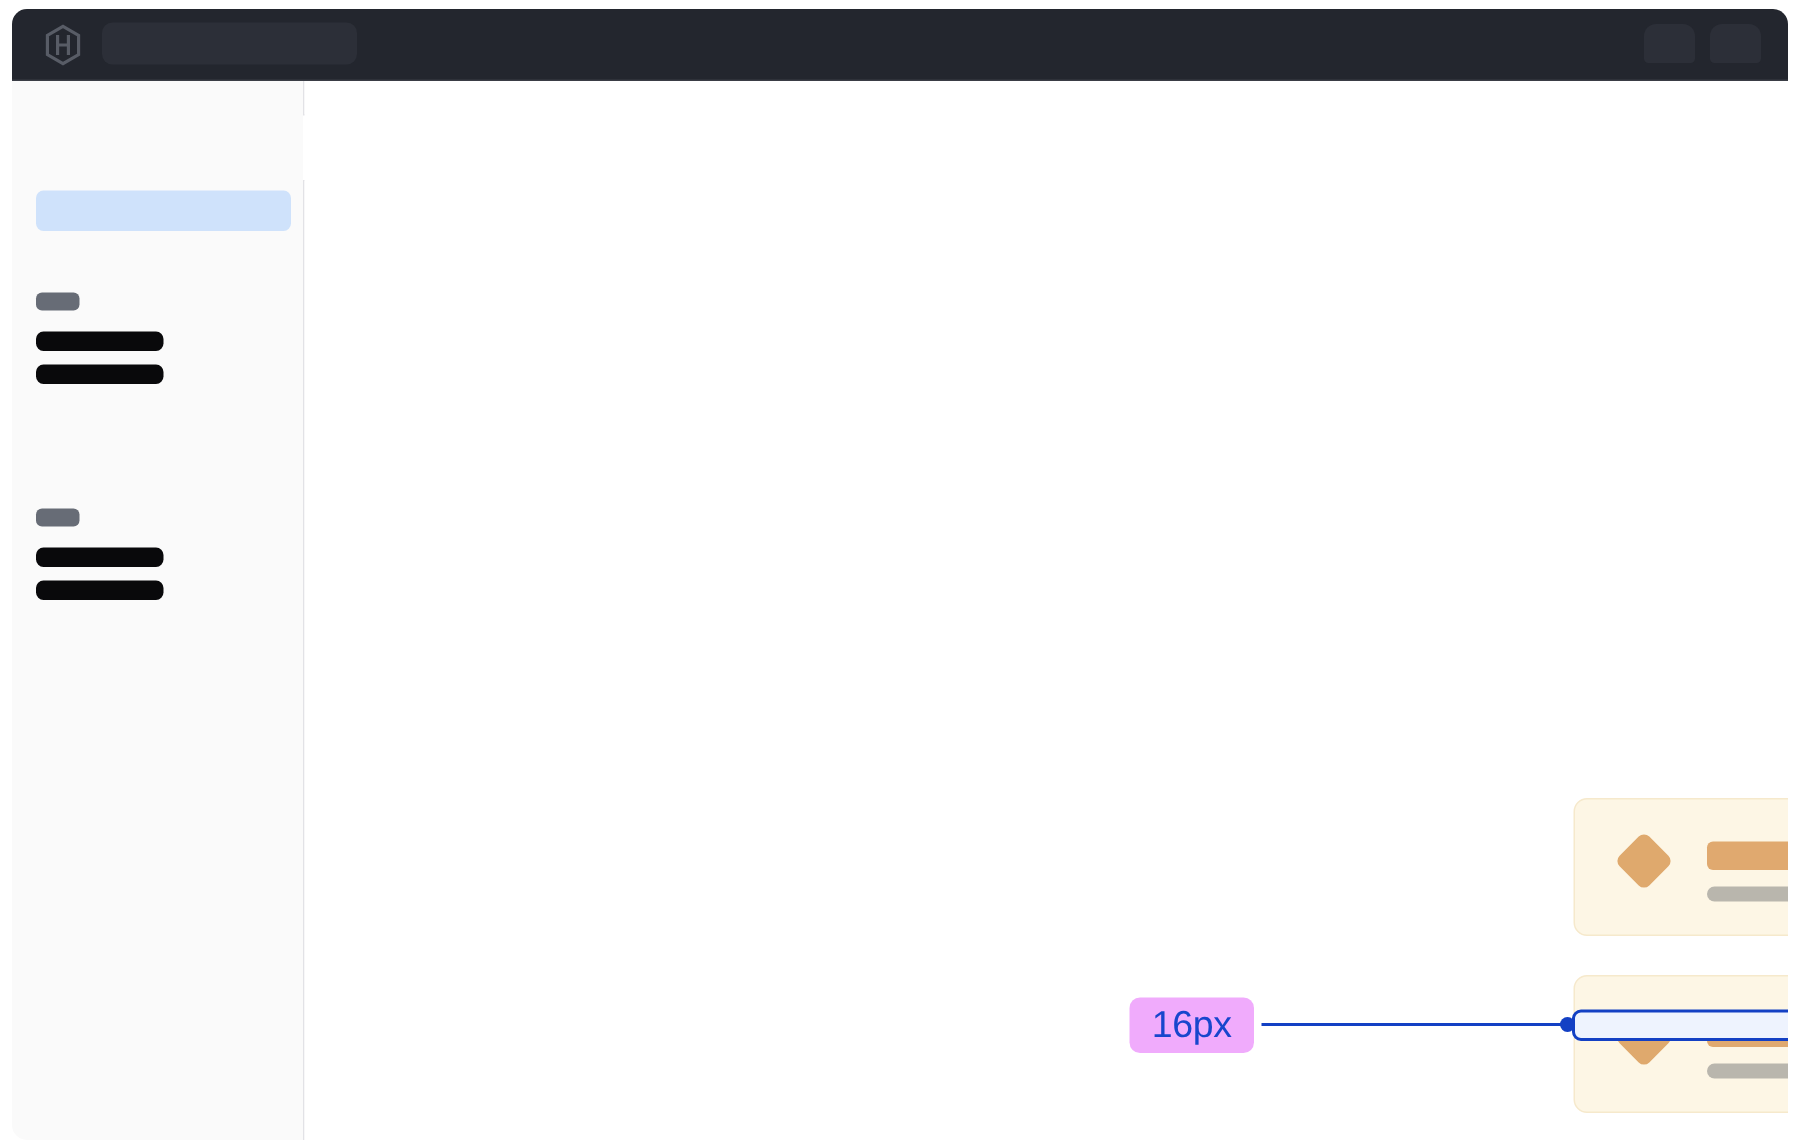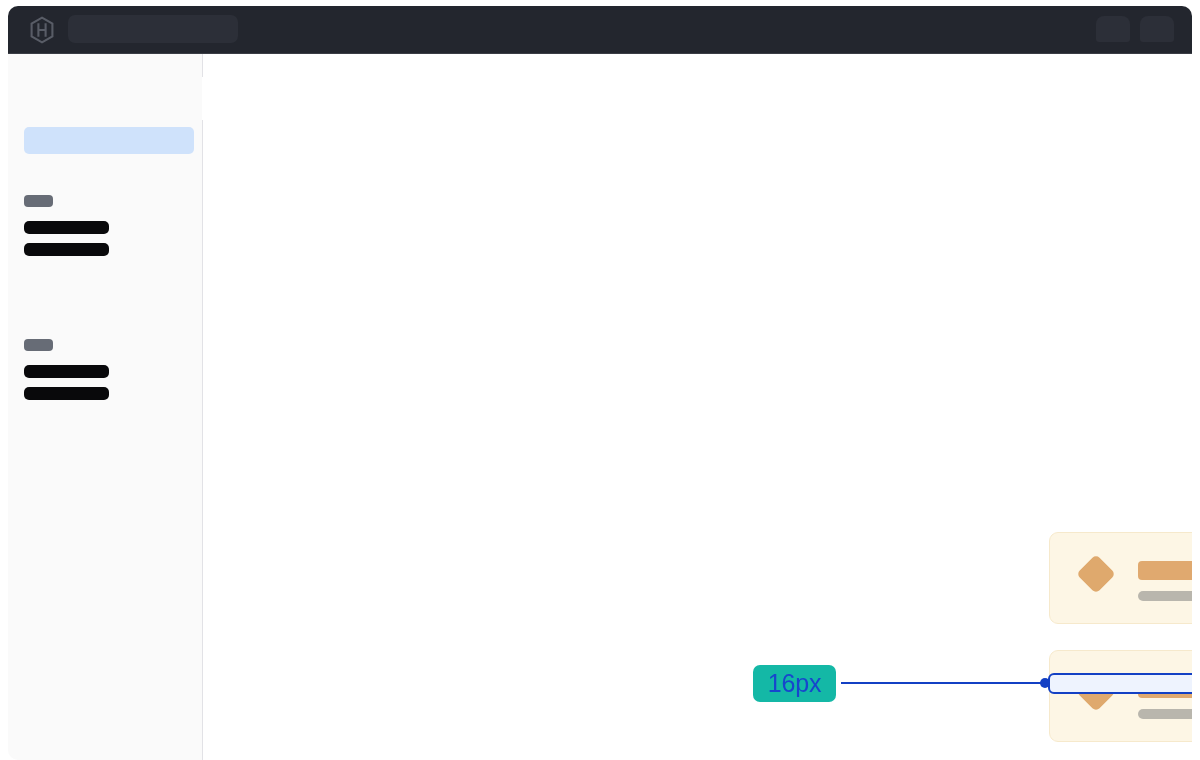--- a/index.html
+++ b/index.html
@@ -204,21 +204,21 @@
     background: #1340c4;
     border-radius: 50%;
   }
 
   #measure-value-label {
     position: absolute;
     left: 550px;
     top: 611px;
     min-width: 83px;
     height: 37px;
-    background: #14b8a6;
+    background: #f0abfc;
     border-radius: 7px;
     color: #1746cd;
     font-size: 25px;
     line-height: 37px;
     text-align: center;
     letter-spacing: -0.2px;
   }
 </style>
 </head>
 <body>

